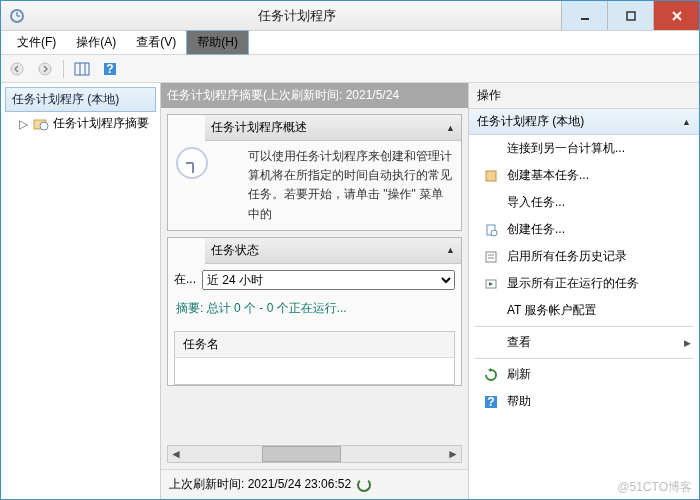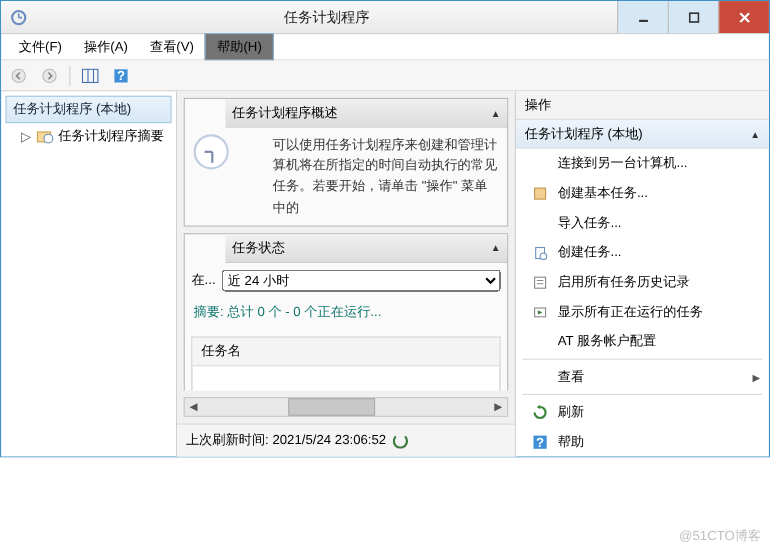--- a/index.html
+++ b/index.html
@@ -1,17 +1,17 @@
 <!DOCTYPE html>
 <html><head>
 <meta charset="utf-8">
 <style>
 * { box-sizing: border-box; font-family: "Microsoft YaHei", "Segoe UI", sans-serif; font-size: 12px; }
 body { margin: 0; background: #fff; }
-.window { width: 700px; height: 416px; border: 1px solid #3e91c4; display: flex; flex-direction: column; background: #fff; }
+.window { width: 700px; height: 500px; border: 1px solid #3e91c4; display: flex; flex-direction: column; background: #fff; }
 .titlebar { height: 30px; background: linear-gradient(#f8f8f8,#eaeaea); display: flex; align-items: center; border-bottom: 1px solid #d0d0d0; }
 .titlebar .icon { width: 16px; height: 16px; margin: 0 8px; }
 .titlebar .title { flex: 1; text-align: center; font-size: 13px; color: #222; }
 .winbtns { display: flex; height: 100%; }
 .winbtn { width: 46px; display: flex; align-items: center; justify-content: center; border-left: 1px solid #bbb; }
 .minbtn, .maxbtn { background: #d6e8f5; }
 .closebtn { background: #c9493b; color: #fff; }
 .menubar { height: 24px; display: flex; align-items: center; padding: 0 6px; border-bottom: 1px solid #d8d8d8; }
 .menuitem { padding: 3px 10px; cursor: default; }
 .menuitem.active { border: 1px solid #8ab6d6; background: #737373; }
@@ -38,21 +38,21 @@
 .summary { padding: 4px 8px; color: #0f766e; white-space: nowrap; overflow: hidden; }
 .tasklist { margin: 10px 6px 0; border: 1px solid #c8c8c8; background: #fff; }
 .tasklisthdr { padding: 4px 8px; background: #f4f4f4; border-bottom: 1px solid #ddd; }
 .tasklistbody { height: 26px; }
 .hscroll { height: 18px; background: #e8e8e8; border: 1px solid #c8c8c8; display: flex; align-items: center; margin: 6px; }
 .hscroll .arrow { width: 16px; text-align: center; color: #555; }
 .hscroll .track { flex: 1; position: relative; height: 100%; }
 .hscroll .thumb { position: absolute; left: 30%; width: 30%; height: 100%; background: #c8c8c8; border: 1px solid #aaa; }
 .footer { padding: 6px 8px; display: flex; align-items: center; gap: 6px; border-top: 1px solid #d8d8d8; background: #f4f4f4; }
 .refreshicon { width: 14px; height: 14px; border: 2px solid #3a7a3a; border-radius: 50%; border-top-color: transparent; }
-.actions { width: 230px; display: flex; flex-direction: column; justify-content: center; }
+.actions { width: 230px; display: flex; flex-direction: column; }
 .actionshdr { padding: 4px 8px; background: #f3f3f3; border-bottom: 1px solid #d8d8d8; font-weight: normal; }
 .actiongrouphdr { background: linear-gradient(#eef5fb,#dde9f4); padding: 4px 8px; display: flex; justify-content: space-between; align-items: center; border-bottom: 1px solid #c7d6e5; }
 .actionitem { display: flex; align-items: center; gap: 8px; padding: 5px 8px 5px 14px; cursor: default; }
 .aicon { width: 16px; height: 16px; display: flex; align-items: center; justify-content: center; font-size: 11px; }
 .divider { height: 1px; background: #d8d8d8; margin: 2px 6px; }
 .chev { font-size: 9px; color: #555; }
 .arrowhead { font-size: 9px; color: #333; }
 .watermark { position: absolute; right: 8px; bottom: 4px; color: #bfbfbf; font-size: 12px; pointer-events: none; text-align: center; }
 svg { display: block; }
 </style>
@@ -134,20 +134,21 @@
             <svg width="16" height="14">
               <rect x="1" y="3" width="12" height="9" fill="#f6d99a" stroke="#c9a14a"></rect>
               <circle cx="11" cy="9" r="4" fill="#fff" stroke="#6a8fc0"></circle>
             </svg>
           </span>
         <span>任务计划程序摘要</span>
       </div>
     </div>
 
     <div class="center">
+      <div class="centerhdr">任务计划程序摘要(上次刷新时间: 2021/5/24</div>
       <div class="centerbody">
         <div class="panel">
           <div class="panelhdr">
             <span>任务计划程序概述</span>
             <span class="arrowhead">▲</span>
           </div>
           <div class="paneltxt">
             <div class="clockicon"></div>
             <div style="max-height:90px;overflow:hidden;margin-left:32px;">可以使用任务计划程序来创建和管理计算机将在所指定的时间自动执行的常见任务。若要开始，请单击 "操作" 菜单中的</div>
           </div>

